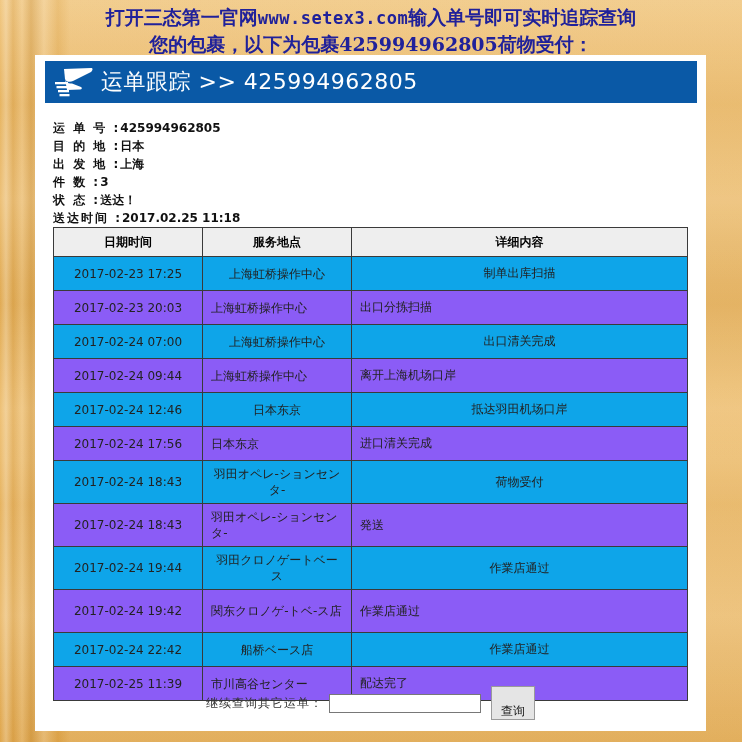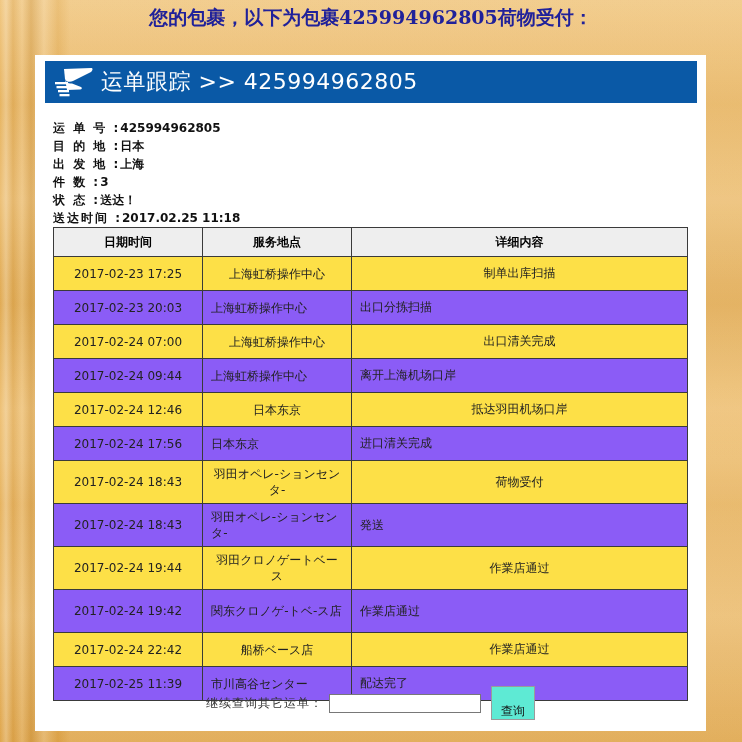--- a/index.html
+++ b/index.html
@@ -134,21 +134,21 @@
     background: #eeeeee;
     height: 28px;
     font-weight: bold;
     text-align: center;
     color: #000000;
   }
   table.trk td {
     height: 33px;
     vertical-align: middle;
   }
-  table.trk tr.odd td { background: #fde047; text-align: center; }
+  table.trk tr.odd td { background: #0ea5e9; text-align: center; }
   table.trk tr.even td { background: #8b5cf6; }
   td.c-date { width: 132px; text-align: center; white-space: nowrap; }
   td.c-loc  { width: 132px; text-align: left; line-height: 16px; }
   td.c-det  { text-align: left; }
   th.h-date { width: 132px; }
   th.h-loc  { width: 132px; }
   tr.two td { height: 42px; }
 
   
   .queryrow {
@@ -177,31 +177,32 @@
     padding: 0 2px;
     box-sizing: border-box;
     outline: none;
   }
   .qbutton {
     margin-left: 10px;
     height: 22px;
     min-width: 44px;
     padding: 16px 8px;
     border: 1px solid #9a9a9a;
-    background: #5eead4;
+    background: #e5e5e5;
     font-size: 12px;
     font-family: "DejaVu Sans", "Liberation Sans", sans-serif;
     color: #111111;
     cursor: pointer;
   }
 </style>
 </head>
 <body>
 
 <div class="banner">
+  <span class="ln"><span>打开三态第一官网</span><span class="url">www.setex3.com</span><span>输入单号即可实时追踪查询</span></span>
   <span class="ln"><span>您的包裹，以下为包裹</span><span class="num">425994962805</span><span>荷物受付：</span></span>
 </div>
 
 <div class="panel">
 
   <div class="titlebar">
     <span class="logo">
       <svg width="46" height="34" viewBox="0 0 46 34" xmlns="http://www.w3.org/2000/svg">
         <path d="M13 4 L40 3 C42 3 42 5 40 7 L22 16 C19 17.5 15 17 14 14 Z" fill="#ffffff"></path>
         <path d="M14 14 C15 18 18 19 21 18.5 L30 22 C31.5 22.8 31 24.5 29 24.6 L16 25 Z" fill="#ffffff"></path>

